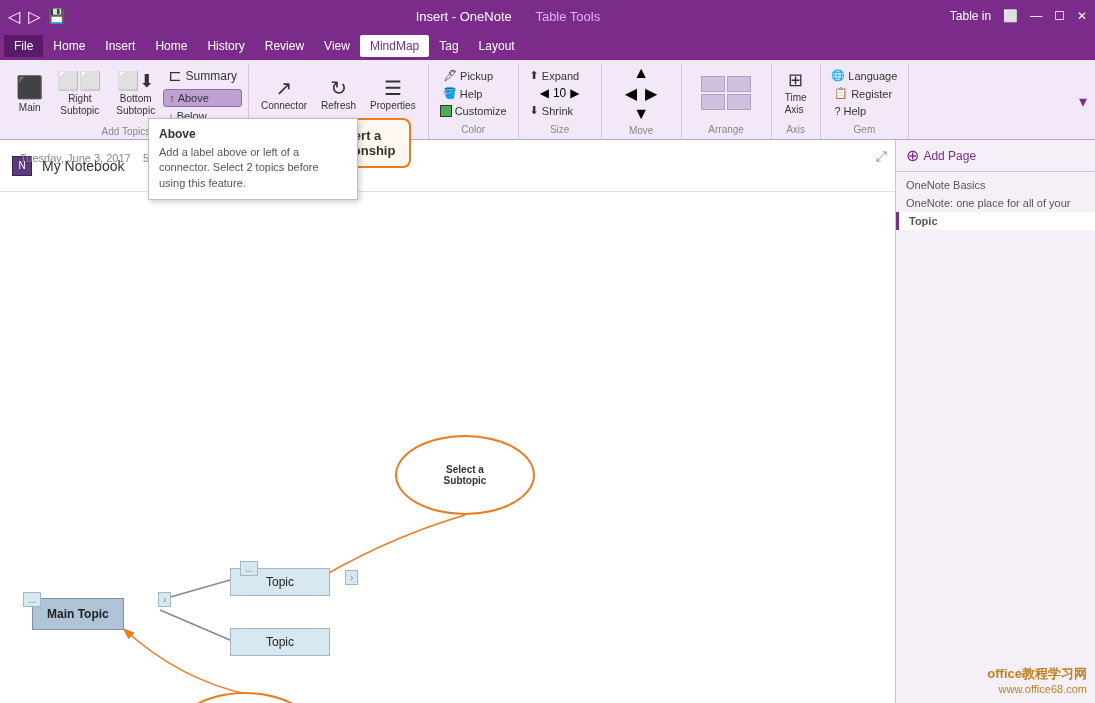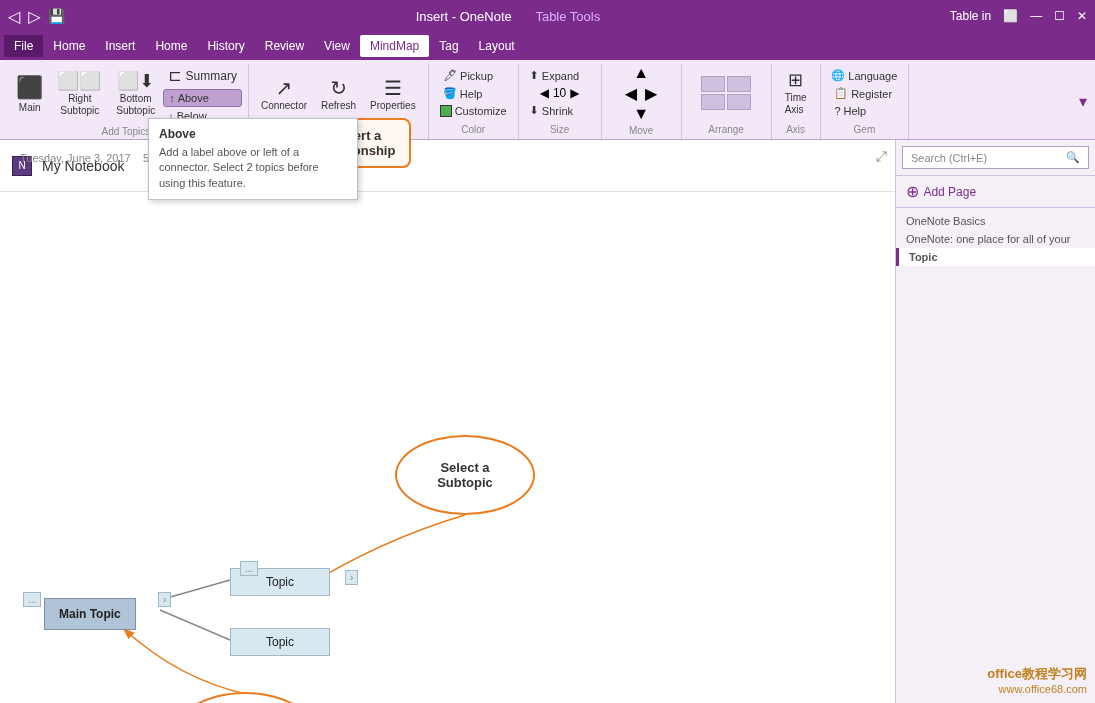--- a/index.html
+++ b/index.html
@@ -155,21 +155,21 @@
       top: 12px;
       left: 20px;
       font-size: 11px;
       color: #888;
     }
 
     
     .main-topic {
       position: absolute;
       top: 458px;
-      left: 44px;
+      left: 32px;
       background: #b0c4d8;
       border: 1px solid #8090a8;
       padding: 8px 14px;
       font-size: 12px;
       font-weight: bold;
       color: #222;
       min-width: 90px;
       text-align: center;
     }
     .topic-box {
@@ -197,21 +197,21 @@
     
     .callout {
       position: absolute;
       background: white;
       border: 2px solid #e87c1e;
       border-radius: 50%;
       display: flex;
       align-items: center;
       justify-content: center;
       text-align: center;
-      font-size: 13px;
+      font-size: 10px;
       font-weight: bold;
       color: #333;
       z-index: 50;
     }
     .callout-subtopic {
       width: 140px;
       height: 80px;
       top: 295px;
       left: 395px;
     }
@@ -551,26 +551,20 @@
       <span>Select a<br>Subtopic</span>
     </div>
 
     <div class="callout callout-parent">
       
     </div>
 
   </div>
 
   <div class="right-panel">
-    <div class="right-panel-search">
-      <div class="search-box">
-        <span>Search (Ctrl+E)</span>
-        <span style="color:#888;">🔍</span>
-      </div>
-    </div>
     <div class="add-page-btn">
       <span style="font-size:16px; color:#7B2C8B;">⊕</span>
       <span>Add Page</span>
     </div>
     <div class="page-list">
       <div class="page-list-item">OneNote Basics</div>
       <div class="page-list-item">OneNote: one place for all of your</div>
       <div class="page-list-item active">Topic</div>
     </div>
   </div>

